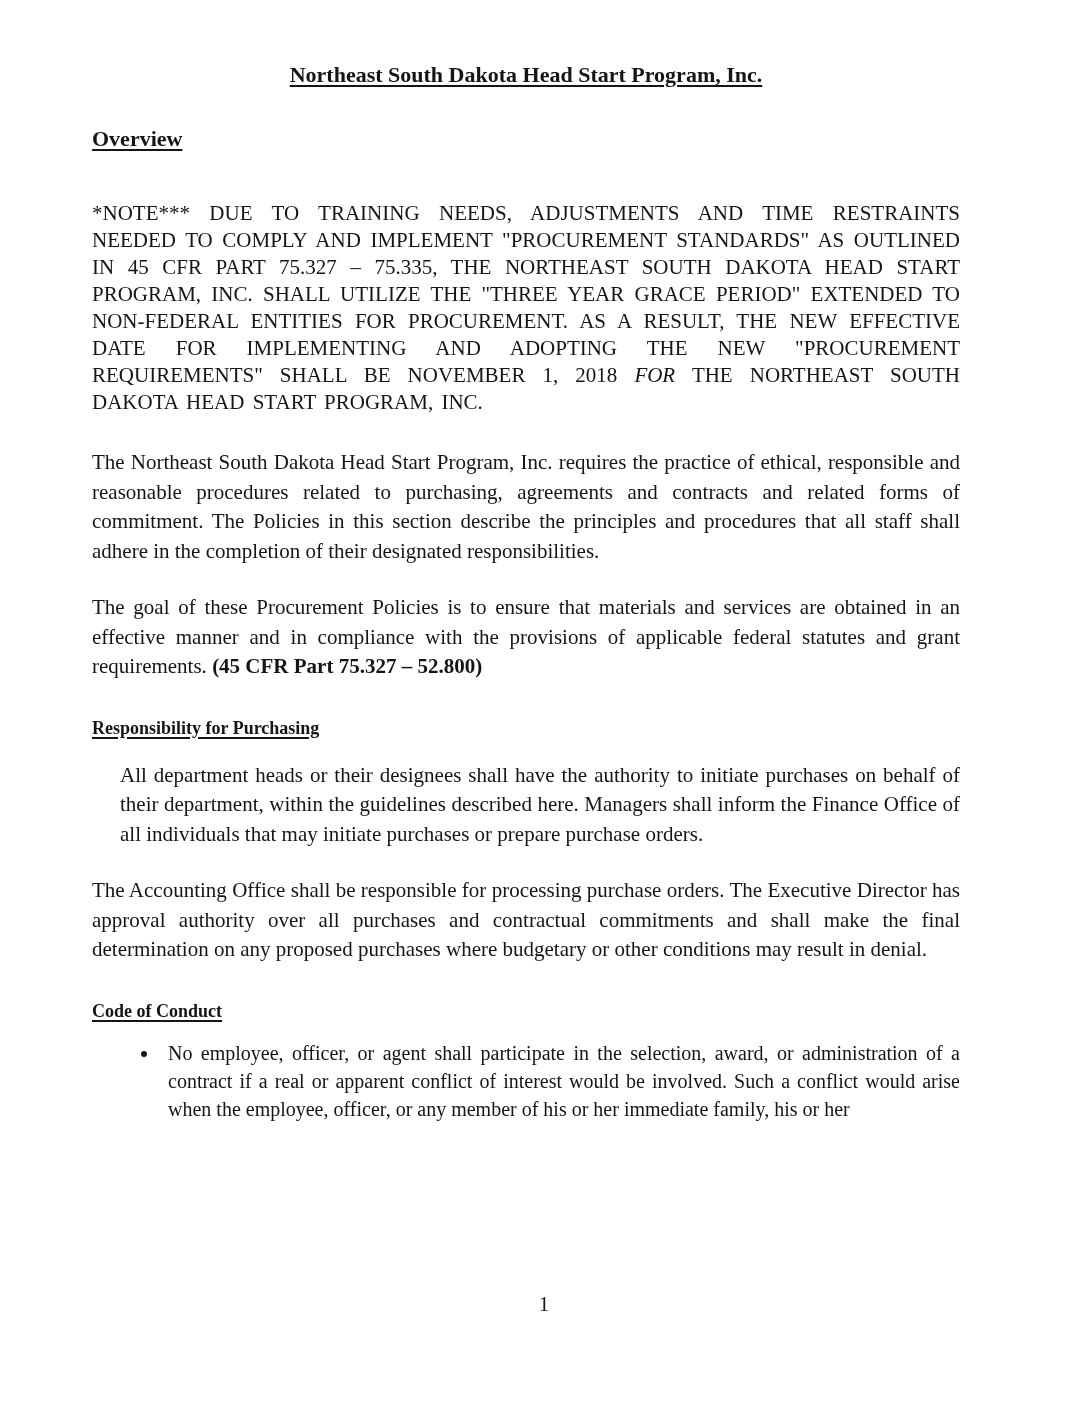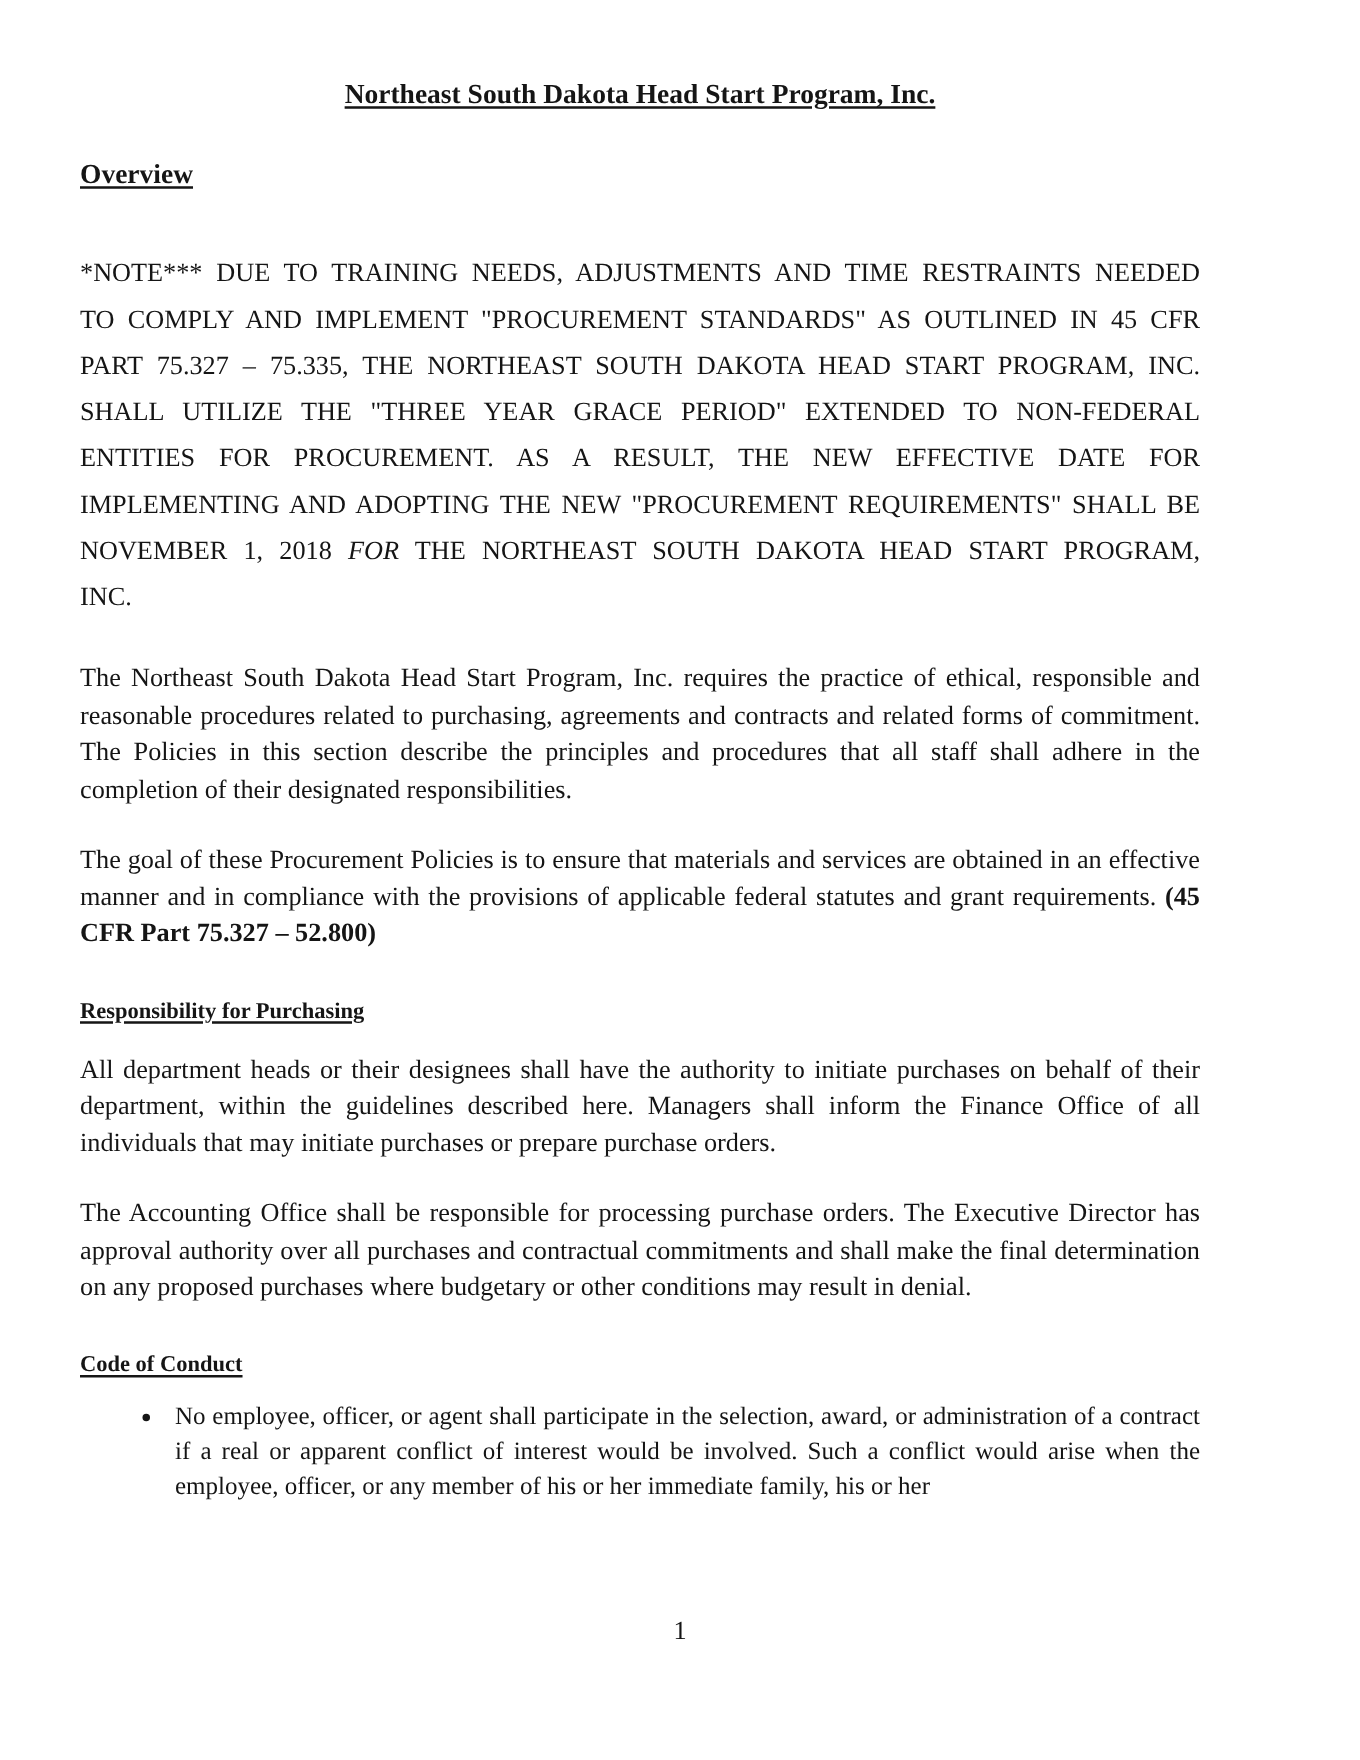--- a/index.html
+++ b/index.html
@@ -6,21 +6,21 @@
     margin: 0;
     padding: 0;
     background: #ffffff;
   }
   .page {
     position: relative;
     width: 1088px;
     height: 1408px;
     margin: 0 auto;
     box-sizing: border-box;
-    padding: 60px 128px 0 64px;
+    padding: 60px 128px 0 92px;
     background: #ffffff;
     font-family: "Liberation Serif", "DejaVu Serif", serif;
     color: #151515;
     -webkit-font-smoothing: antialiased;
   }
   .doc-title {
     margin: 0;
     text-align: center;
     font-size: 22px;
     font-weight: bold;
@@ -34,38 +34,39 @@
   .overview-heading {
     margin: 34px 0 0 0;
     text-align: left;
     font-size: 22px;
     font-weight: bold;
     line-height: 30px;
   }
   .note-para {
     margin: 46px 0 0 0;
     font-size: 21px;
-    line-height: 37px;
+    line-height: 27px;
     text-align: justify;
     word-spacing: 3px;
   }
   .body-para {
     margin: 27px 0 0 0;
     font-size: 21px;
     line-height: 29.5px;
     text-align: justify;
   }
   .section-heading {
     margin: 31px 0 0 0;
     font-size: 18px;
     font-weight: bold;
     line-height: 30px;
   }
   .after-heading {
     margin-top: 18px;
+    margin-left: 28px;
   }
   .citation-bold {
     font-weight: bold;
   }
   .note-italic {
     font-style: italic;
   }
   ul.bullet-list {
     margin: 13px 0 0 0;
     padding: 0 0 0 68px;

